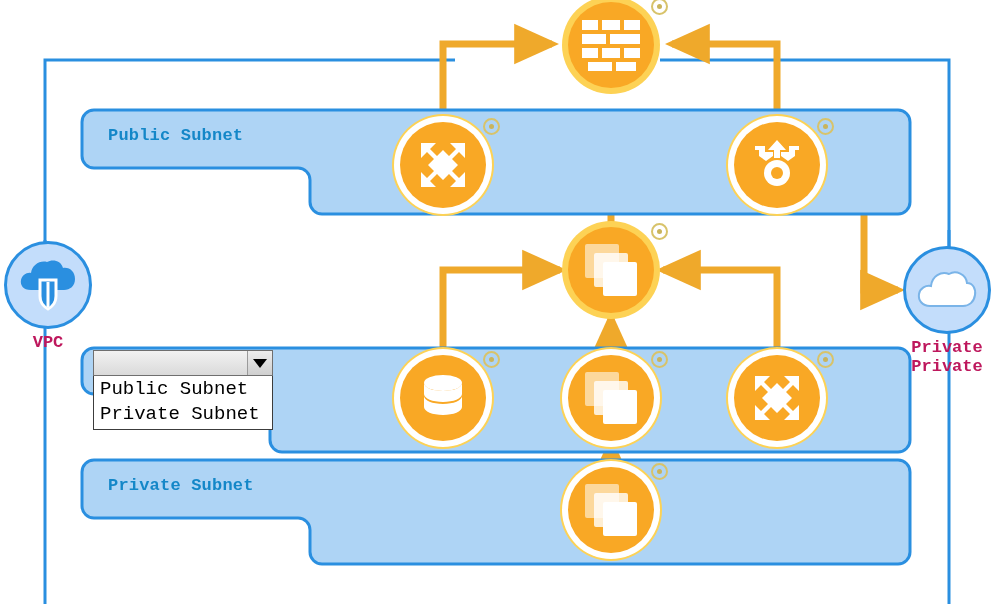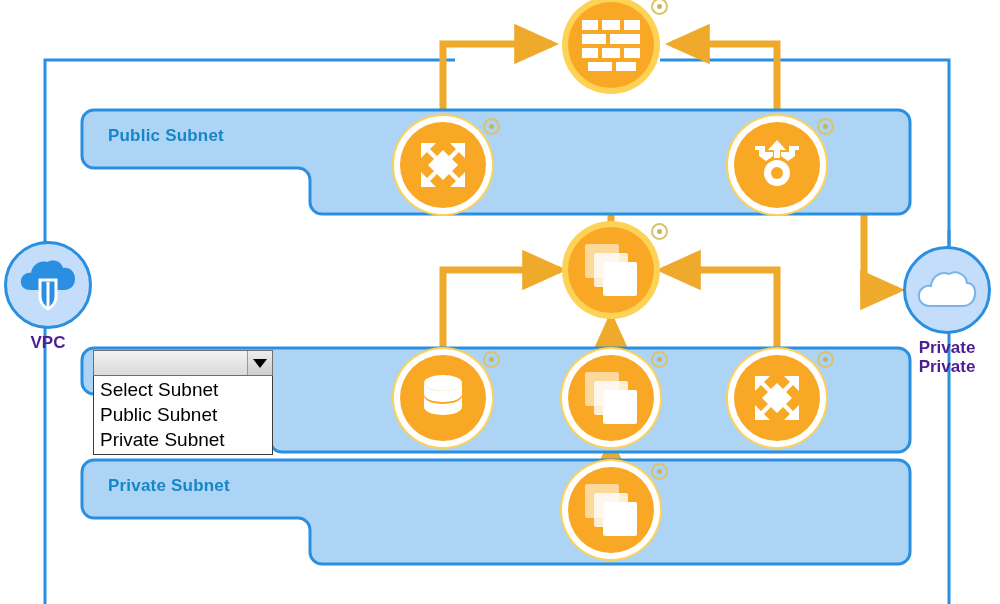--- a/index.html
+++ b/index.html
@@ -5,21 +5,21 @@
   html, body {
     margin: 0;
     padding: 0;
     background: #ffffff;
   }
   #canvas {
     position: relative;
     width: 1000px;
     height: 604px;
     background: #ffffff;
-    font-family: Liberation Sans, sans-serif;
+    font-family: Liberation Mono, monospace;
     overflow: hidden;
   }
   #wires {
     position: absolute;
     left: 0; top: 0;
     width: 1000px;
     height: 604px;
   }
 
   
@@ -95,21 +95,21 @@
     box-sizing: border-box;
     display: flex;
     align-items: center;
     justify-content: center;
   }
   .endpoint-label {
     position: absolute;
     top: 92px;
     left: 50%;
     transform: translateX(-50%);
-    color: #4c1d95;
+    color: #be185d;
     font-size: 17px;
     font-weight: bold;
     text-align: center;
     line-height: 1.12;
     white-space: nowrap;
   }
 
   
   #dropdown {
     position: absolute;
@@ -367,19 +367,18 @@
   </div>
 
   <div id="dropdown">
     <div class="closed">
       <div class="value"></div>
       <div class="arrowbox">
         <div class="tri"></div>
       </div>
     </div>
     <div class="list">
-      <div class="opt selected">Select Subnet</div>
       <div class="opt">Public Subnet</div>
       <div class="opt">Private Subnet</div>
     </div>
   </div>
 
 </div>
 
 </body></html>

